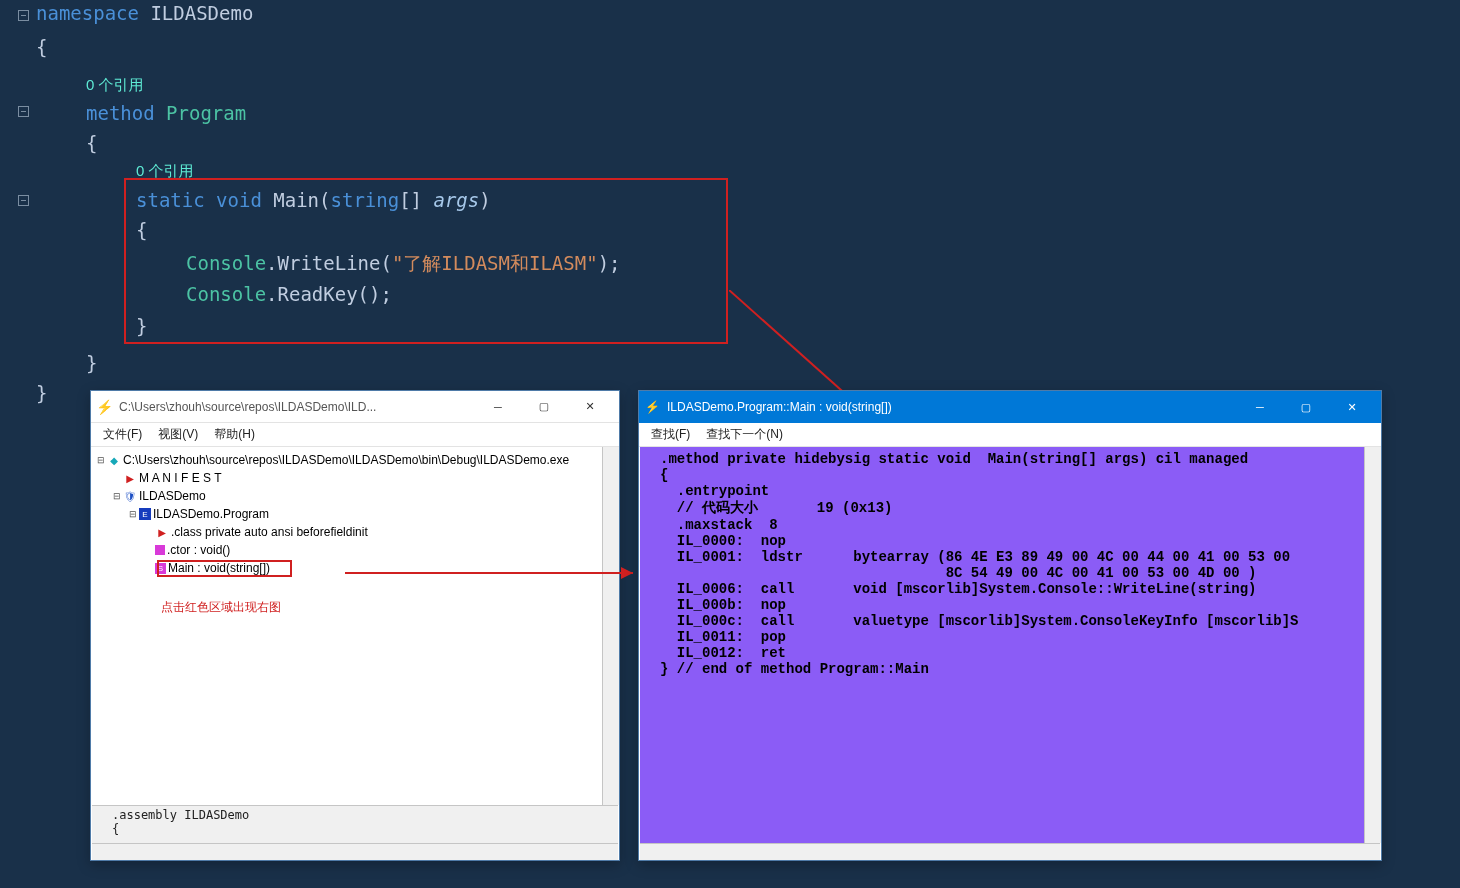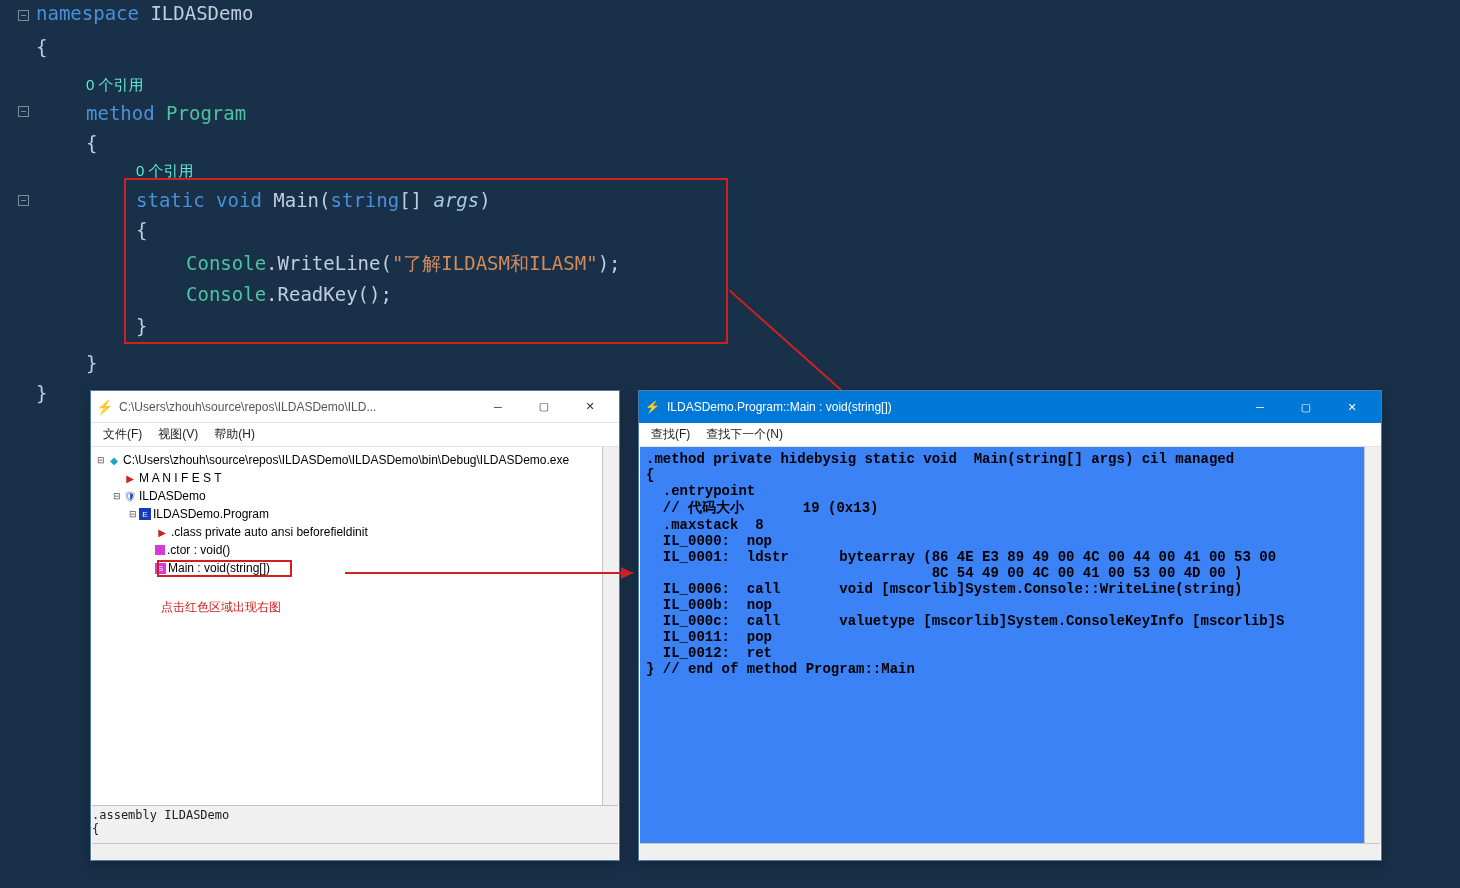--- a/index.html
+++ b/index.html
@@ -33,26 +33,26 @@
 .tree { padding:4px; font-size:12px; font-family:"Microsoft YaHei",Tahoma,sans-serif; background:#fff; overflow:auto; position:relative; }
 .tree-row { display:flex; align-items:center; height:18px; white-space:nowrap; }
 .tree-icon { width:14px; height:14px; margin-right:2px; display:inline-flex; align-items:center; justify-content:center; font-size:10px; }
 .expander { width:10px; color:#555; font-size:9px; cursor:pointer; }
 .indent0 { padding-left:2px; }
 .indent1 { padding-left:18px; }
 .indent2 { padding-left:34px; }
 .indent3 { padding-left:50px; }
 .red-small-box { position:absolute; border:2px solid #d02020; }
 .red-note { color:#d02020; font-size:12px; font-family:"Microsoft YaHei",sans-serif; position:absolute; }
-.bottom-pane { position:absolute; bottom:17px; left:1px; right:1px; height:38px; background:#f0f0f0; border-top:1px solid #c5c5c5; font-size:12px; font-family:Consolas,monospace; padding:2px 0; color:#222; }
+.bottom-pane { position:absolute; bottom:17px; left:1px; right:1px; height:38px; background:#f0f0f0; border-top:1px solid #c5c5c5; font-size:12px; font-family:Consolas,monospace; padding:2px 20px; color:#222; }
 .scroll-h { position:absolute; bottom:0; left:1px; right:1px; height:17px; background:#f0f0f0; border-top:1px solid #c5c5c5; }
 .scroll-v { position:absolute; right:0; top:56px; bottom:55px; width:17px; background:#f0f0f0; border-left:1px solid #c5c5c5; }
 
 
-.ilwin .body { background:#3b82f6; font-family:"Courier New",monospace; font-size:14px; font-weight:bold; color:#000; padding:4px 6px; white-space:pre; overflow:hidden; position:absolute; top:56px; left:1px; right:17px; bottom:17px; }
+.ilwin .body { background:#8b5cf6; font-family:"Courier New",monospace; font-size:14px; font-weight:bold; color:#000; padding:4px 20px; white-space:pre; overflow:hidden; position:absolute; top:56px; left:1px; right:17px; bottom:17px; }
 .ilwin .scroll-v { top:56px; bottom:17px; }
 </style>
 </head>
 <body>
 
 <div class="editor">
   <div class="fold" style="top:10px"></div>
   <div class="fold" style="top:106px"></div>
   <div class="fold" style="top:195px"></div>
 

